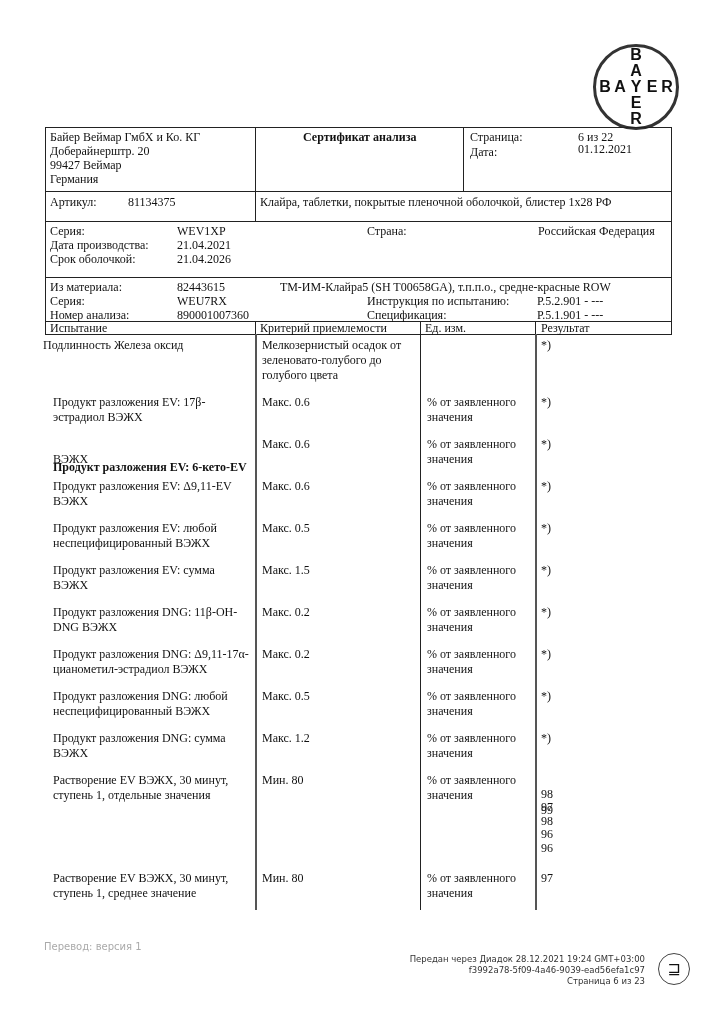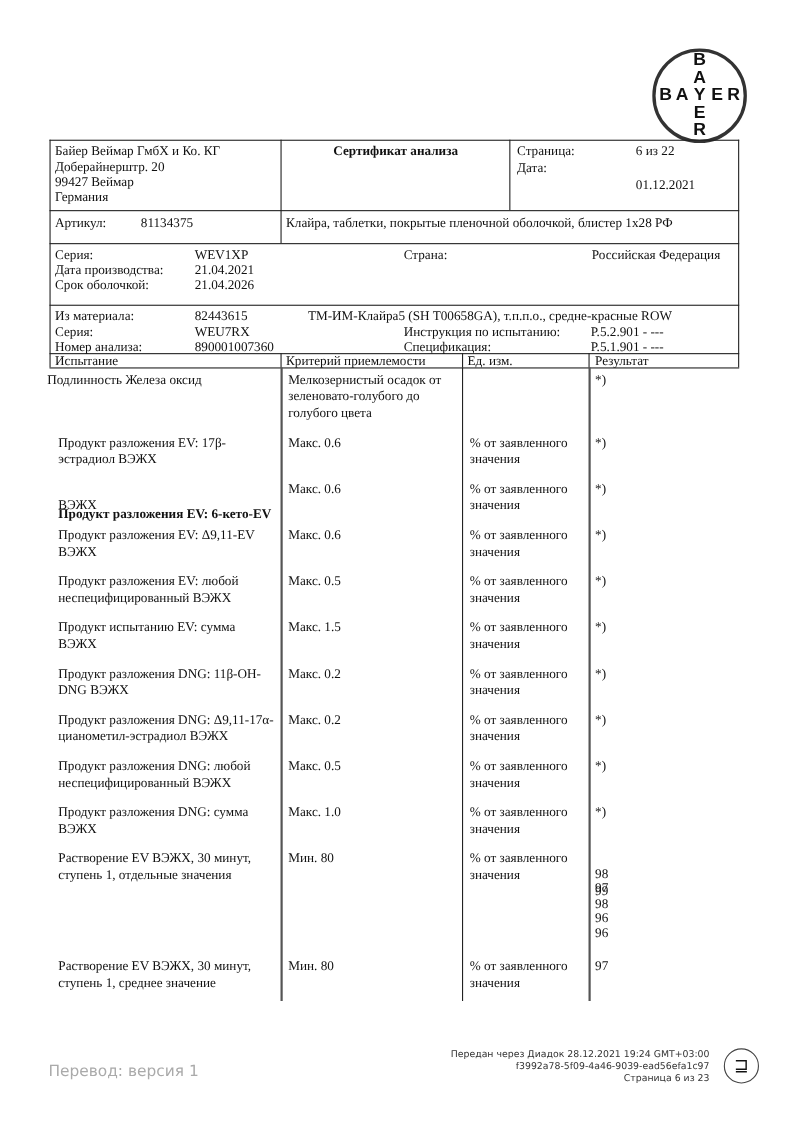--- a/index.html
+++ b/index.html
@@ -48,21 +48,21 @@
 <div class="line-v" style="left:535px;top:321px;height:13px"></div>
 
 <div class="txt" style="left:50px;top:130px">Байер Веймар ГмбХ и Ко. КГ</div>
 <div class="txt" style="left:50px;top:144px">Доберайнерштр. 20</div>
 <div class="txt" style="left:50px;top:158px">99427 Веймар</div>
 <div class="txt" style="left:50px;top:172px">Германия</div>
 <div class="txt" style="left:303px;top:130px;font-weight:bold">Сертификат анализа</div>
 <div class="txt" style="left:470px;top:130px">Страница:</div>
 <div class="txt" style="left:578px;top:130px">6 из 22</div>
 <div class="txt" style="left:470px;top:145px">Дата:</div>
-<div class="txt" style="left:578px;top:161px">01.12.2021</div>
+<div class="txt" style="left:578px;top:142px">01.12.2021</div>
 
 <div class="txt" style="left:50px;top:195px">Артикул:</div>
 <div class="txt" style="left:128px;top:195px">81134375</div>
 <div class="txt" style="left:260px;top:195px">Клайра, таблетки, покрытые пленочной оболочкой, блистер 1x28 РФ</div>
 
 <div class="txt" style="left:50px;top:224px">Серия:</div>
 <div class="txt" style="left:177px;top:224px">WEV1XP</div>
 <div class="txt" style="left:50px;top:238px">Дата производства:</div>
 <div class="txt" style="left:177px;top:238px">21.04.2021</div>
 <div class="txt" style="left:50px;top:252px">Срок оболочкой:</div>
@@ -114,21 +114,21 @@
     <div class="txt" style="left: 262px; top: 479px;">Макс. 0.6</div>
     <div class="txt" style="left: 427px; top: 479px;">% от заявленного</div>
     <div class="txt" style="left: 427px; top: 494px;">значения</div>
     <div class="txt" style="left: 541px; top: 479px;">*)</div>
     <div class="txt" style="left: 53px; top: 521px;">Продукт разложения EV: любой</div>
     <div class="txt" style="left: 53px; top: 536px;">неспецифицированный ВЭЖХ</div>
     <div class="txt" style="left: 262px; top: 521px;">Макс. 0.5</div>
     <div class="txt" style="left: 427px; top: 521px;">% от заявленного</div>
     <div class="txt" style="left: 427px; top: 536px;">значения</div>
     <div class="txt" style="left: 541px; top: 521px;">*)</div>
-    <div class="txt" style="left: 53px; top: 563px;">Продукт испытанию EV: сумма</div>
+    <div class="txt" style="left: 53px; top: 563px;">Продукт разложения EV: сумма</div>
     <div class="txt" style="left: 53px; top: 578px;">ВЭЖХ</div>
     <div class="txt" style="left: 262px; top: 563px;">Макс. 1.5</div>
     <div class="txt" style="left: 427px; top: 563px;">% от заявленного</div>
     <div class="txt" style="left: 427px; top: 578px;">значения</div>
     <div class="txt" style="left: 541px; top: 563px;">*)</div>
     <div class="txt" style="left: 53px; top: 605px;">Продукт разложения DNG: 11β-OH-</div>
     <div class="txt" style="left: 53px; top: 620px;">DNG ВЭЖХ</div>
     <div class="txt" style="left: 262px; top: 605px;">Макс. 0.2</div>
     <div class="txt" style="left: 427px; top: 605px;">% от заявленного</div>
     <div class="txt" style="left: 427px; top: 620px;">значения</div>
@@ -140,21 +140,21 @@
     <div class="txt" style="left: 427px; top: 662px;">значения</div>
     <div class="txt" style="left: 541px; top: 647px;">*)</div>
     <div class="txt" style="left: 53px; top: 689px;">Продукт разложения DNG: любой</div>
     <div class="txt" style="left: 53px; top: 704px;">неспецифицированный ВЭЖХ</div>
     <div class="txt" style="left: 262px; top: 689px;">Макс. 0.5</div>
     <div class="txt" style="left: 427px; top: 689px;">% от заявленного</div>
     <div class="txt" style="left: 427px; top: 704px;">значения</div>
     <div class="txt" style="left: 541px; top: 689px;">*)</div>
     <div class="txt" style="left: 53px; top: 731px;">Продукт разложения DNG: сумма</div>
     <div class="txt" style="left: 53px; top: 746px;">ВЭЖХ</div>
-    <div class="txt" style="left: 262px; top: 731px;">Макс. 1.0</div>
+    <div class="txt" style="left: 262px; top: 731px;">Макс. 1.2</div>
     <div class="txt" style="left: 427px; top: 731px;">% от заявленного</div>
     <div class="txt" style="left: 427px; top: 746px;">значения</div>
     <div class="txt" style="left: 541px; top: 731px;">*)</div>
     <div class="txt" style="left: 53px; top: 773px;">Растворение EV ВЭЖХ, 30 минут,</div>
     <div class="txt" style="left: 53px; top: 788px;">ступень 1, отдельные значения</div>
     <div class="txt" style="left: 262px; top: 773px;">Мин. 80</div>
     <div class="txt" style="left: 427px; top: 773px;">% от заявленного</div>
     <div class="txt" style="left: 427px; top: 788px;">значения</div>
     <div class="txt" style="left: 541px; top: 773px; margin-top: 30px;">99</div>
     <div class="txt" style="left: 541px; top: 786.5px;">98</div>
@@ -163,19 +163,19 @@
     <div class="txt" style="left: 541px; top: 827px;">96</div>
     <div class="txt" style="left: 541px; top: 840.5px;">96</div>
     <div class="txt" style="left: 53px; top: 871px;">Растворение EV ВЭЖХ, 30 минут,</div>
     <div class="txt" style="left: 53px; top: 886px;">ступень 1, среднее значение</div>
     <div class="txt" style="left: 262px; top: 871px;">Мин. 80</div>
     <div class="txt" style="left: 427px; top: 871px;">% от заявленного</div>
     <div class="txt" style="left: 427px; top: 886px;">значения</div>
     <div class="txt" style="left: 541px; top: 871px;">97</div>
   </div>
 
-<div class="txt" style="left:44px;top:967px;font-size:14px;color:#aaa;font-family:'DejaVu Sans',sans-serif">Перевод: версия 1</div>
+<div class="txt" style="left:44px;top:940px;font-size:10px;color:#aaa;font-family:'DejaVu Sans',sans-serif">Перевод: версия 1</div>
 <div class="abs foot" style="right:71px;top:954px">
   <div>Передан через Диадок 28.12.2021 19:24 GMT+03:00</div>
   <div>f3992a78-5f09-4a46-9039-ead56efa1c97</div>
   <div>Страница 6 из 23</div>
 </div>
 <div class="stamp">⊒</div>
 
 </body></html>

